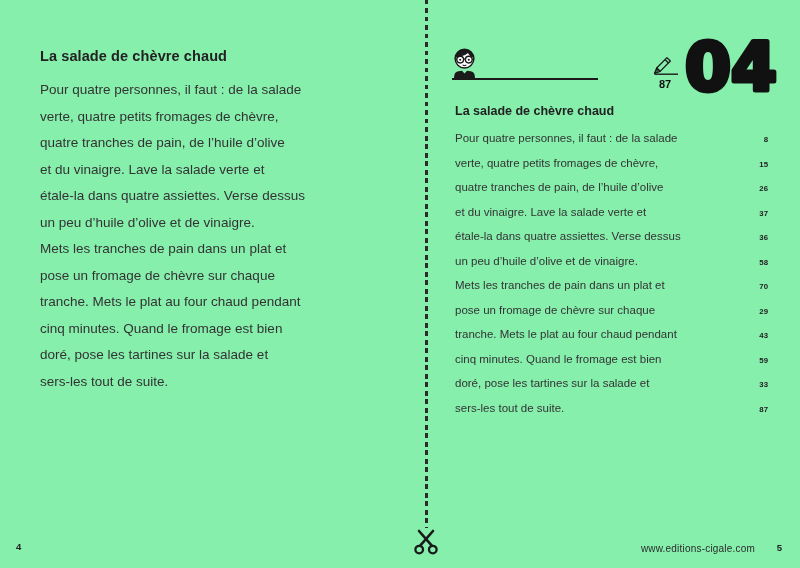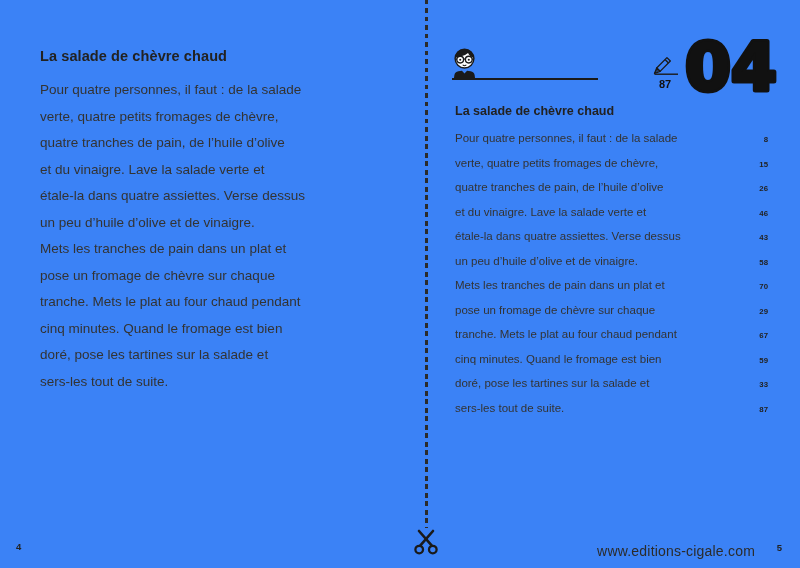--- a/index.html
+++ b/index.html
@@ -1,17 +1,17 @@
 <!DOCTYPE html>
 <html><head>
 <meta charset="utf-8">
 <style>
   html,body{margin:0;padding:0;background:#fff;}
   .canvas{
-    position:relative;width:800px;height:568px;background:#3b82f6;
+    position:relative;width:800px;height:568px;background:#86efac;
     font-family:"Liberation Sans","DejaVu Sans",sans-serif;
     color:#333;overflow:hidden;
   }
   
   .title-left{
     position:absolute;left:40px;top:48px;margin:0;
     font-size:14.5px;font-weight:bold;color:#222;letter-spacing:.1px;
   }
   .body-left{position:absolute;left:40px;top:77px;width:320px;}
   .body-left .bl{font-size:13.5px;line-height:26.55px;color:#333;white-space:nowrap;}
@@ -35,21 +35,21 @@
     position:absolute;left:455px;top:104px;margin:0;
     font-size:12.5px;font-weight:bold;color:#222;
   }
   .rows{position:absolute;left:455px;top:126px;width:313px;}
   .row{display:flex;justify-content:space-between;align-items:baseline;
     height:24.55px;line-height:24.55px;}
   .row .t{font-size:11.5px;color:#333;white-space:nowrap;}
   .row .c{font-size:7.8px;font-weight:bold;color:#222;}
   
   .site{position:absolute;left:455px;top:543px;width:300px;text-align:right;
-    font-size:14px;color:#2b2b2b;letter-spacing:.2px;}
+    font-size:10px;color:#2b2b2b;letter-spacing:.2px;}
   .pn-right{position:absolute;left:768px;top:542px;width:14px;text-align:right;}
 </style>
 </head>
 <body>
 
 <div class="canvas">
 
   <section>
     <h2 class="title-left">La salade de chèvre chaud</h2>
     <div class="body-left">
@@ -122,41 +122,41 @@
       <div class="row">
         <span class="t">verte, quatre petits fromages de chèvre,</span>
         <span class="c">15</span>
       </div>
       <div class="row">
         <span class="t">quatre tranches de pain, de l’huile d’olive</span>
         <span class="c">26</span>
       </div>
       <div class="row">
         <span class="t">et du vinaigre. Lave la salade verte et</span>
-        <span class="c">46</span>
+        <span class="c">37</span>
       </div>
       <div class="row">
         <span class="t">étale-la dans quatre assiettes. Verse dessus</span>
-        <span class="c">43</span>
+        <span class="c">36</span>
       </div>
       <div class="row">
         <span class="t">un peu d’huile d’olive et de vinaigre.</span>
         <span class="c">58</span>
       </div>
       <div class="row">
         <span class="t">Mets les tranches de pain dans un plat et</span>
         <span class="c">70</span>
       </div>
       <div class="row">
         <span class="t">pose un fromage de chèvre sur chaque</span>
         <span class="c">29</span>
       </div>
       <div class="row">
         <span class="t">tranche. Mets le plat au four chaud pendant</span>
-        <span class="c">67</span>
+        <span class="c">43</span>
       </div>
       <div class="row">
         <span class="t">cinq minutes. Quand le fromage est bien</span>
         <span class="c">59</span>
       </div>
       <div class="row">
         <span class="t">doré, pose les tartines sur la salade et</span>
         <span class="c">33</span>
       </div>
       <div class="row">

